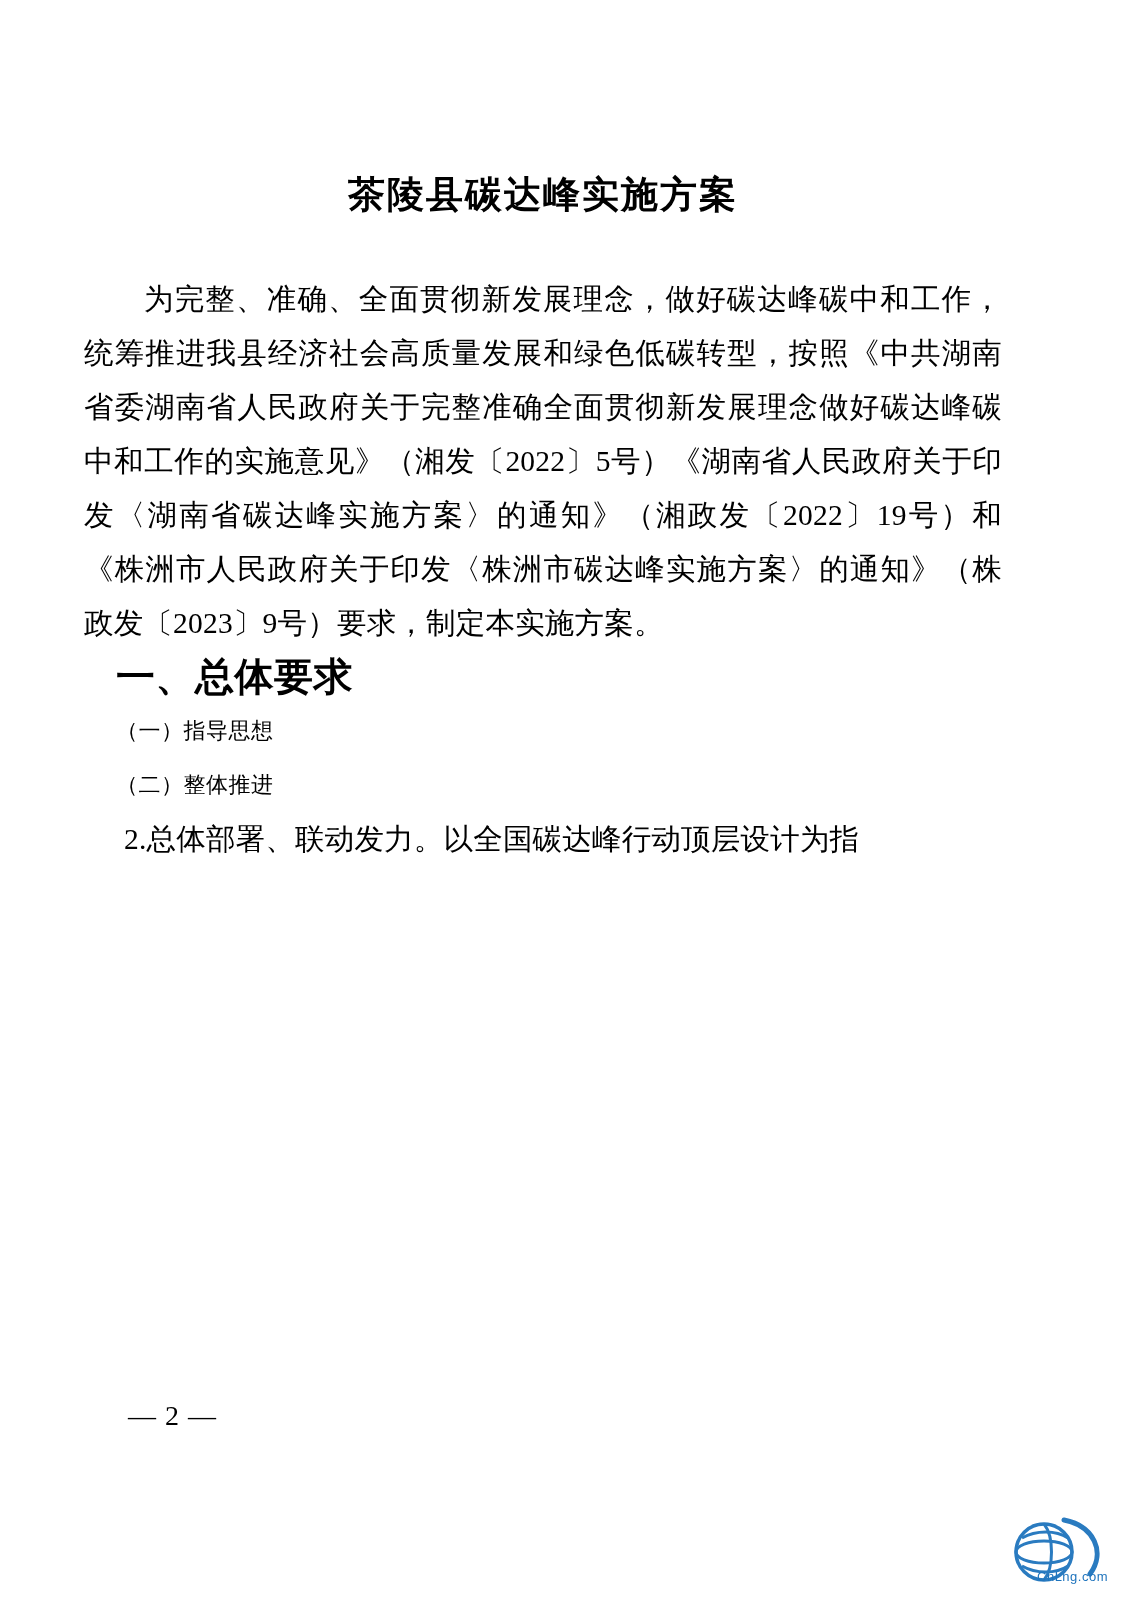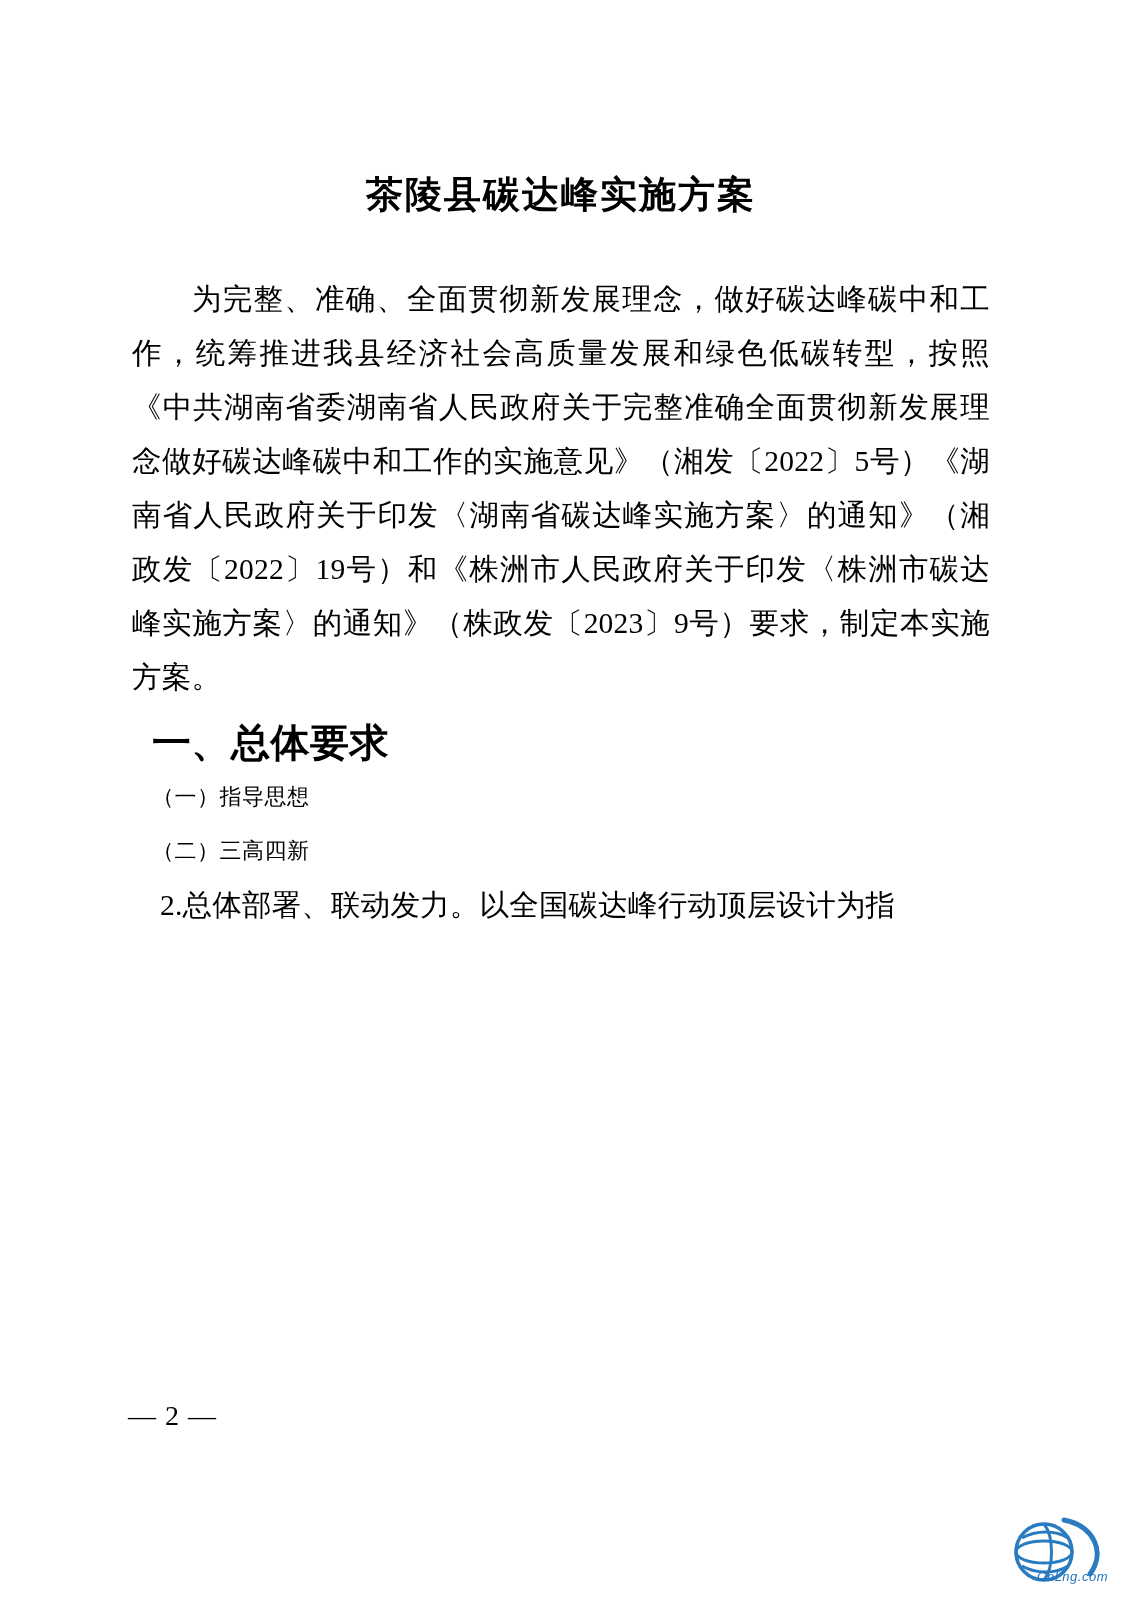--- a/index.html
+++ b/index.html
@@ -13,37 +13,37 @@
     font-family: "Liberation Serif", "DejaVu Serif", serif;
     color: #000000;
     position: relative;
     overflow: hidden;
   }
   .page {
     position: relative;
     width: 1130px;
     height: 1600px;
     box-sizing: border-box;
-    padding: 170px 128px 0 120px;
+    padding: 170px 128px 0 84px;
   }
   .doc-title {
     text-align: center;
     font-size: 37px;
     font-weight: bold;
     letter-spacing: 2px;
     margin: 0 0 52px 0;
     font-family: "Liberation Serif", "DejaVu Serif", serif;
   }
   .body-text {
     font-size: 29.5px;
     line-height: 54px;
     text-align: justify;
     text-justify: inter-ideograph;
     text-indent: 60px;
-    margin: 12px;
+    margin: 0;
     letter-spacing: 0.2px;
   }
   .heading-1 {
     font-size: 39px;
     line-height: 54px;
     font-weight: bold;
     text-indent: 32px;
     margin: 0;
     letter-spacing: 0.5px;
   }
@@ -80,38 +80,37 @@
     opacity: 0.95;
   }
   .wm-text {
     position: absolute;
     right: 22px;
     bottom: 16px;
     font-size: 13px;
     color: #1f74bd;
     font-family: "Liberation Sans", sans-serif;
     letter-spacing: 0.5px;
-    font-style: italic;
   }
 </style>
 </head>
 <body>
 
 <div class="page">
 
   <h1 class="doc-title">茶陵县碳达峰实施方案</h1>
 
   <p class="body-text">为完整、准确、全面贯彻新发展理念，做好碳达峰碳中和工作，统筹推进我县经济社会高质量发展和绿色低碳转型，按照《中共湖南省委湖南省人民政府关于完整准确全面贯彻新发展理念做好碳达峰碳中和工作的实施意见》（湘发〔2022〕5号）《湖南省人民政府关于印发〈湖南省碳达峰实施方案〉的通知》（湘政发〔2022〕19号）和《株洲市人民政府关于印发〈株洲市碳达峰实施方案〉的通知》（株政发〔2023〕9号）要求，制定本实施方案。</p>
 
   <p class="heading-1">一、总体要求</p>
 
   <p class="heading-2">（一）指导思想</p>
 
 
-  <p class="heading-2">（二）三高四新</p>
+  <p class="heading-2">（二）整体推进</p>
 
   <p class="list-item">2.总体部署、联动发力。以全国碳达峰行动顶层设计为指</p>
 
   <div class="page-number">— 2 —</div>
 
   <svg class="watermark" viewBox="0 0 110 78">
     <circle cx="42" cy="40" r="28" fill="none" stroke="#1f74bd" stroke-width="3.5"></circle>
     <ellipse cx="42" cy="40" rx="28" ry="11" fill="none" stroke="#1f74bd" stroke-width="3"></ellipse>
     <path d="M20 26 C34 18 54 18 66 26" fill="none" stroke="#1f74bd" stroke-width="3"></path>
     <path d="M20 54 C34 62 54 62 66 54" fill="none" stroke="#1f74bd" stroke-width="3"></path>

